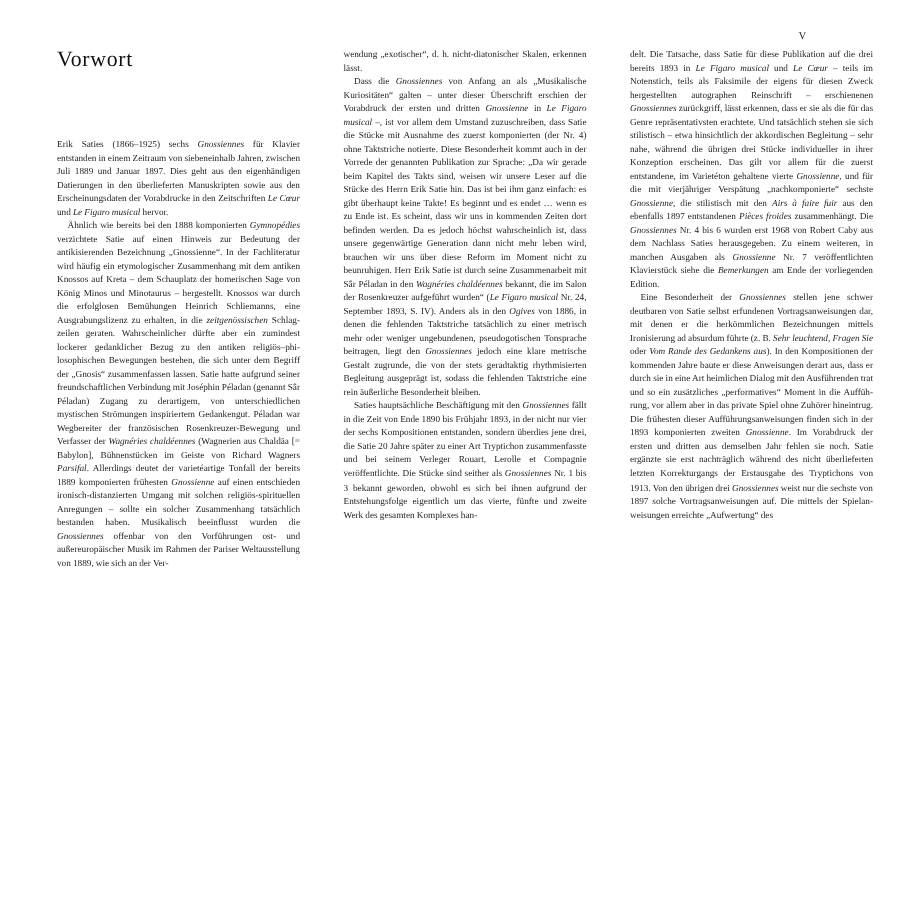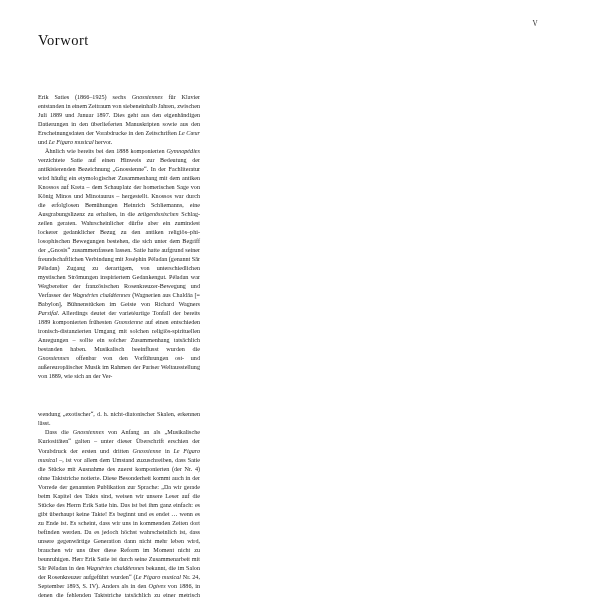--- a/index.html
+++ b/index.html
@@ -30,21 +30,21 @@
     color: #2b2b2b;
     font-family: "Liberation Serif", "DejaVu Serif", serif;
   }
   .content {
     position: absolute;
     top: 33px;
     left: 38px;
     right: 38px;
     bottom: 8px;
     display: flex;
-    flex-direction: column;
+    flex-direction: row;
     gap: 29px;
   }
   .col {
     width: 162px;
     flex: 0 0 162px;
     position: relative;
   }
   .page-title {
     font-size: 14.5px;
     font-weight: normal;

